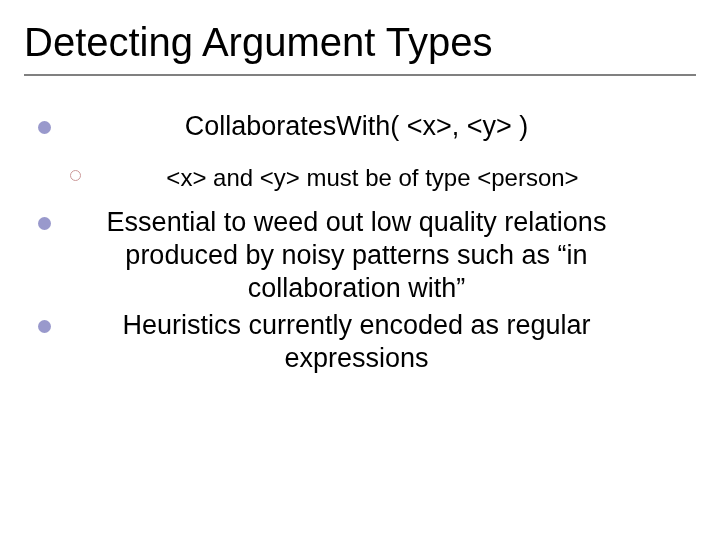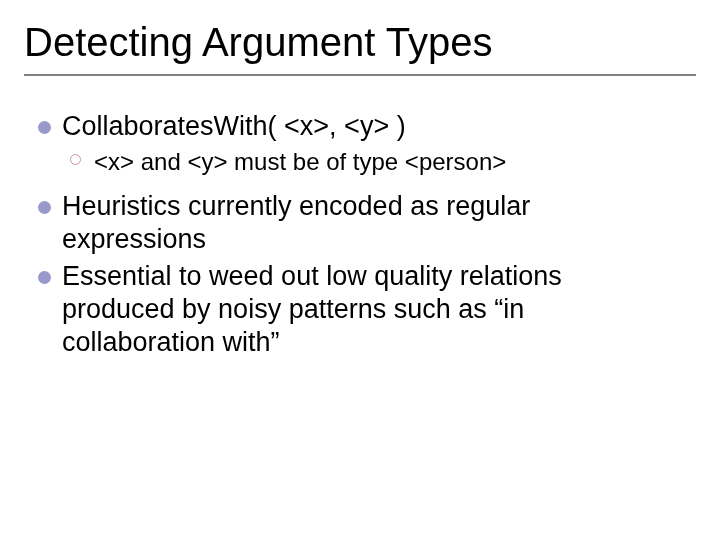--- a/index.html
+++ b/index.html
@@ -34,40 +34,41 @@
     height: 2px;
     background: #808080;
   }
   .body {
     position: absolute;
     top: 110px;
     left: 38px;
     right: 49px;
     font-size: 27px;
     line-height: 1.22;
+    text-align: center;
   }
   .l1 {
     position: relative;
     padding-left: 24px;
     margin-bottom: 4px;
   }
   .l1 .bullet {
     position: absolute;
     left: 0;
     top: 11px;
     width: 13px;
     height: 13px;
     border-radius: 50%;
     background: #9999cc;
   }
   .l2 {
     position: relative;
     padding-left: 24px;
     margin-left: 32px;
-    margin-top: 4px;
+    margin-top: 20px;
     margin-bottom: 14px;
     font-size: 24px;
   }
   .l2 .bullet {
     position: absolute;
     left: 0;
     top: 7px;
     width: 11px;
     height: 11px;
     border-radius: 50%;
@@ -91,22 +92,22 @@
       <span>CollaboratesWith( &lt;x&gt;, &lt;y&gt; )</span>
     </div>
 
     <div class="l2">
       <span class="bullet"></span>
       <span>&lt;x&gt; and &lt;y&gt; must be of type &lt;person&gt;</span>
     </div>
 
     <div class="l1">
       <span class="bullet"></span>
-      <span>Heuristics currently encoded as regular expressions</span>
+      <span>Essential to weed out low quality relations produced by noisy patterns such as “in collaboration with”</span>
     </div>
 
     <div class="l1">
       <span class="bullet"></span>
-      <span>Essential to weed out low quality relations produced by noisy patterns such as “in collaboration with”</span>
+      <span>Heuristics currently encoded as regular expressions</span>
     </div>
 
   </div>
 </div>
 
 </body></html>

